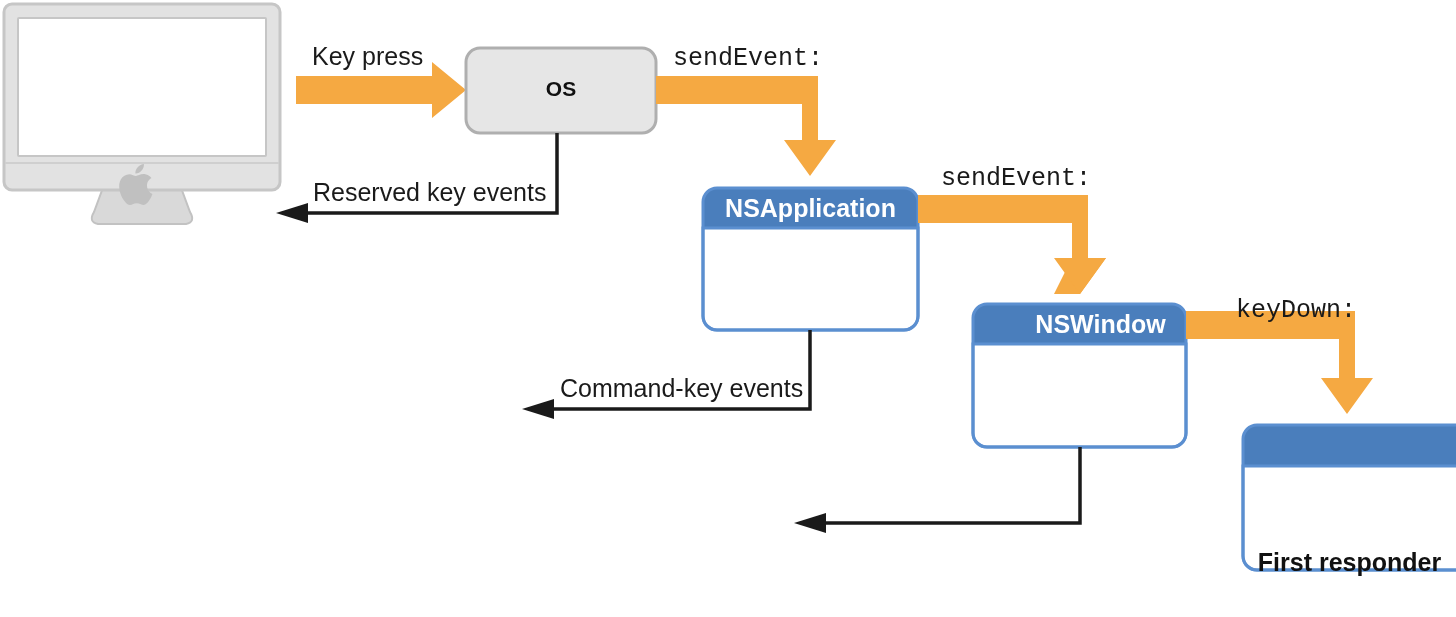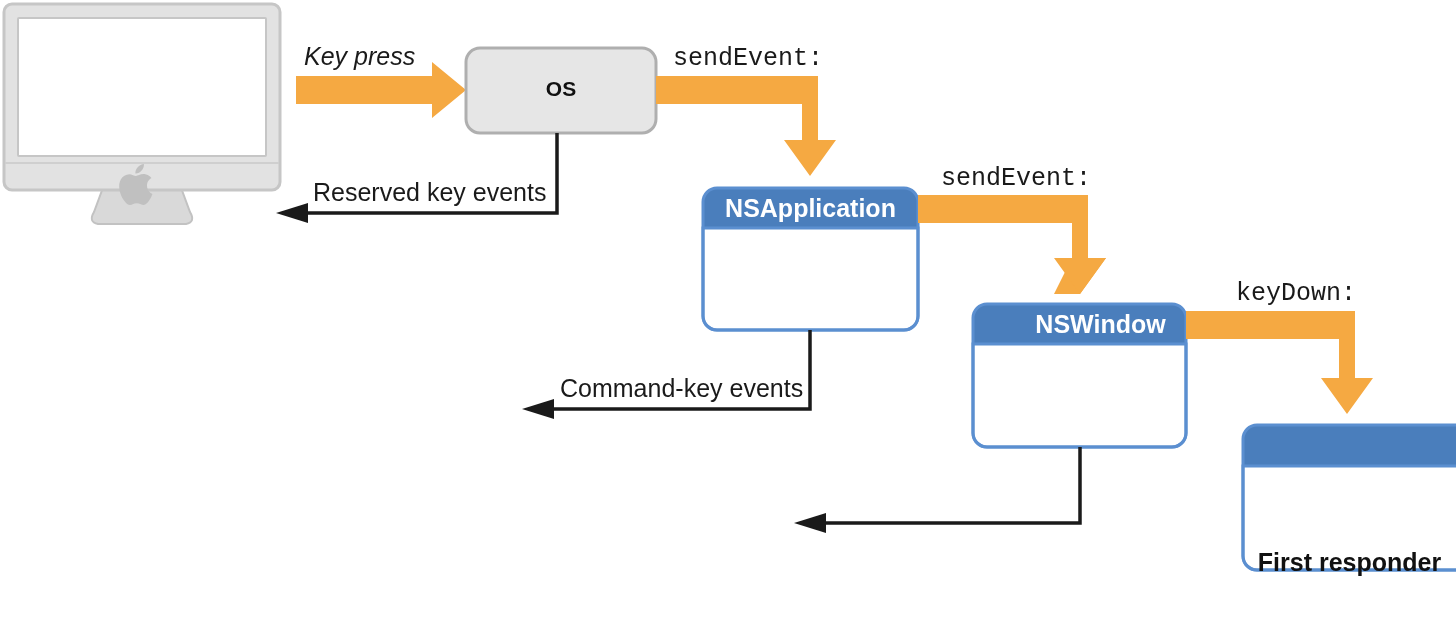--- a/index.html
+++ b/index.html
@@ -90,27 +90,27 @@
     </g>
 
     <g>
       <path d="M1243,439 a14,14 0 0 1 14,-14 L1460,425 L1460,466 L1243,466 Z" fill="#4A7EBC"></path>
       <path d="M1243,466 L1460,466 L1460,570 L1257,570 a14,14 0 0 1 -14,-14 Z" fill="#FFFFFF" stroke="#5B8FD0" stroke-width="3"></path>
       <path d="M1460,425 L1257,425 a14,14 0 0 0 -14,14 L1243,556 a14,14 0 0 0 14,14 L1460,570" fill="none" stroke="#5B8FD0" stroke-width="3"></path>
     </g>
 
   </svg>
 
-  <div class="lbl lbl-sans" style="left:304px;top:42px;font-style:italic;">Key press</div>
+  <div class="lbl lbl-sans" style="left:312px;top:42px;">Key press</div>
 
   <div class="lbl lbl-mono" style="left:673px;top:44px;">sendEvent:</div>
 
   <div class="lbl lbl-mono" style="left:941px;top:164px;">sendEvent:</div>
 
-  <div class="lbl lbl-mono" style="left:1236px;top:279px;">keyDown:</div>
+  <div class="lbl lbl-mono" style="left:1236px;top:296px;">keyDown:</div>
 
   <div class="lbl lbl-sans" style="left:560px;top:374px;">Command-key events</div>
 
   <div class="lbl lbl-sans" style="left:313px;top:178px;">Reserved key events</div>
 
 
   <div class="os-title" style="left:466px;top:77px;width:190px;text-align:center;">OS</div>
 
   <div class="box-title" style="left:703px;top:194px;width:215px;text-align:center;">NSApplication</div>
 

